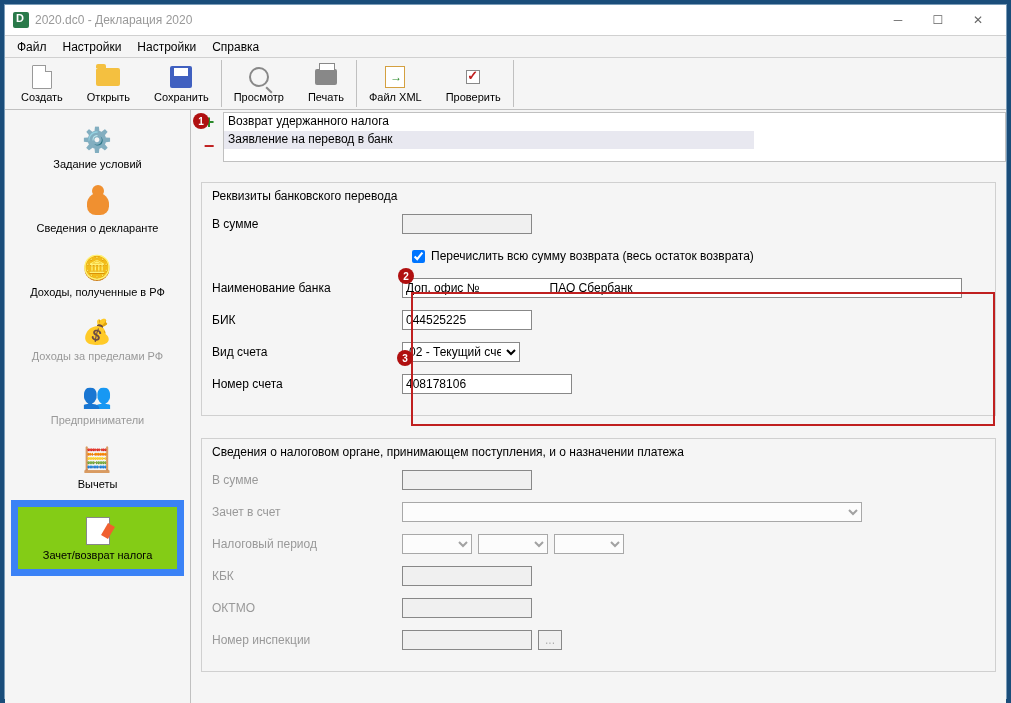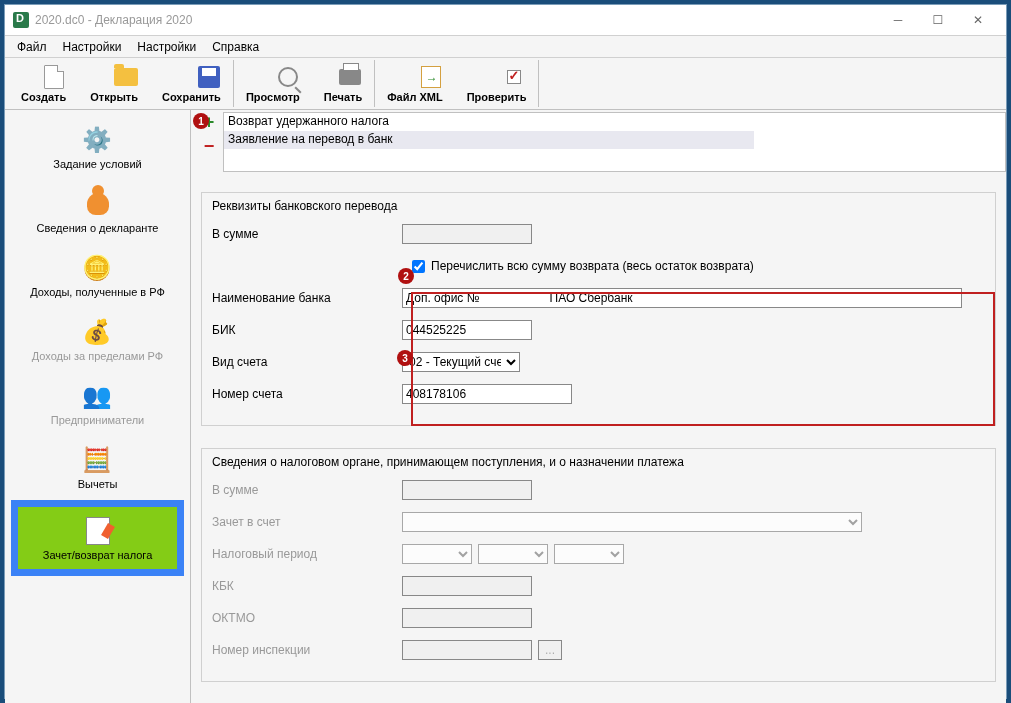--- a/index.html
+++ b/index.html
@@ -8,40 +8,40 @@
 .titlebar { height: 31px; background: #fff; display: flex; align-items: center; padding: 0 8px; border-bottom: 1px solid #d0d0d0; }
 .titlebar-icon { width: 16px; height: 16px; background: #2a7a4a; border-radius: 2px; margin-right: 6px; position: relative; }
 .titlebar-icon::before { content: "D"; color: #fff; font-weight: bold; font-size: 11px; position: absolute; left: 3px; top: 0; }
 .titlebar-text { color: #999; font-size: 12px; flex: 1; }
 .win-controls { display: flex; gap: 0; }
 .win-btn { width: 40px; height: 24px; display: flex; align-items: center; justify-content: center; color: #666; cursor: pointer; }
 .menubar { height: 22px; display: flex; align-items: center; padding: 0 4px; border-bottom: 1px solid #d0d0d0; background: #f5f5f5; }
 .menu-item { padding: 2px 8px; cursor: pointer; }
 .toolbar { height: 52px; background: #f5f5f5; border-bottom: 1px solid #c0c0c0; display: flex; align-items: center; padding: 2px 4px; }
 .tool-group { display: flex; border-right: 1px solid #c0c0c0; height: 100%; }
-.tool-btn { display: flex; flex-direction: column; align-items: flex-end; justify-content: center; padding: 2px 12px; cursor: pointer; gap: 2px; font-weight: bold; }
+.tool-btn { display: flex; flex-direction: column; align-items: center; justify-content: center; padding: 2px 12px; cursor: pointer; gap: 2px; }
 .tool-icon { width: 24px; height: 24px; display: flex; align-items: center; justify-content: center; font-size: 18px; }
 .tool-label { font-size: 11px; }
 .content { display: flex; height: calc(100% - 100px); }
 .sidebar { width: 186px; background: #f5f5f5; border-right: 1px solid #c0c0c0; padding: 4px 0; }
 .nav-item { display: flex; flex-direction: column; align-items: center; padding: 8px 4px; cursor: pointer; margin: 2px 6px; }
 .nav-item.selected { background: #84cc16; border: 7px solid #3b82f6; }
 .nav-item.disabled { color: #999; }
 .nav-icon { width: 32px; height: 32px; display: flex; align-items: center; justify-content: center; font-size: 24px; }
 .nav-label { font-size: 11px; text-align: center; margin-top: 2px; }
 .main { flex: 1; background: #f5f5f5; display: flex; flex-direction: column; }
 .list-controls { position: absolute; left: 190px; top: 103px; display: flex; flex-direction: column; gap: 4px; padding: 4px; }
 .plus-btn, .minus-btn { width: 20px; height: 20px; display: flex; align-items: center; justify-content: center; font-size: 18px; font-weight: bold; cursor: pointer; }
 .plus-btn { color: #2a8a2a; }
 .minus-btn { color: #c02020; }
 .badge { position: absolute; width: 16px; height: 16px; background: #b01010; color: #fff; border-radius: 50%; display: flex; align-items: center; justify-content: center; font-size: 10px; font-weight: bold; z-index: 10; }
 .badge1 { left: 188px; top: 108px; }
 .badge2 { left: 393px; top: 263px; }
 .badge3 { left: 392px; top: 345px; }
-.list-area { margin-left: 32px; margin-top: 2px; height: 60px; border: 1px solid #c0c0c0; background: #fff; }
+.list-area { margin-left: 32px; margin-top: 2px; height: 50px; border: 1px solid #c0c0c0; background: #fff; }
 .list-row { height: 18px; padding: 1px 4px; font-size: 12px; }
 .list-row.sel { background: #e8e8f0; width: 530px; }
 .fieldset { border: 1px solid #d0d0d0; margin: 20px 10px 2px 10px; padding: 6px 10px 10px 10px; position: relative; }
 .fieldset-title { font-size: 12px; }
 .red-box { position: absolute; border: 2px solid #c02020; pointer-events: none; z-index: 5; }
 .red-box1 { left: 406px; top: 287px; width: 584px; height: 134px; }
 .form-row { display: flex; align-items: center; margin: 10px 0; min-height: 22px; }
 .form-label { width: 190px; font-size: 12px; }
 .form-label.dis { color: #999; }
 .text-input { height: 20px; border: 1px solid #888; padding: 1px 3px; font-size: 12px; background: #fff; }

